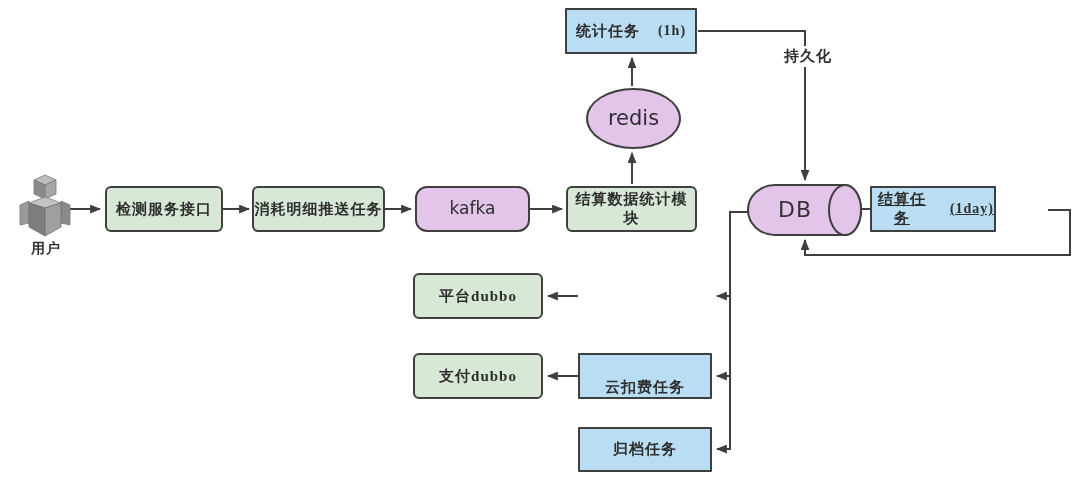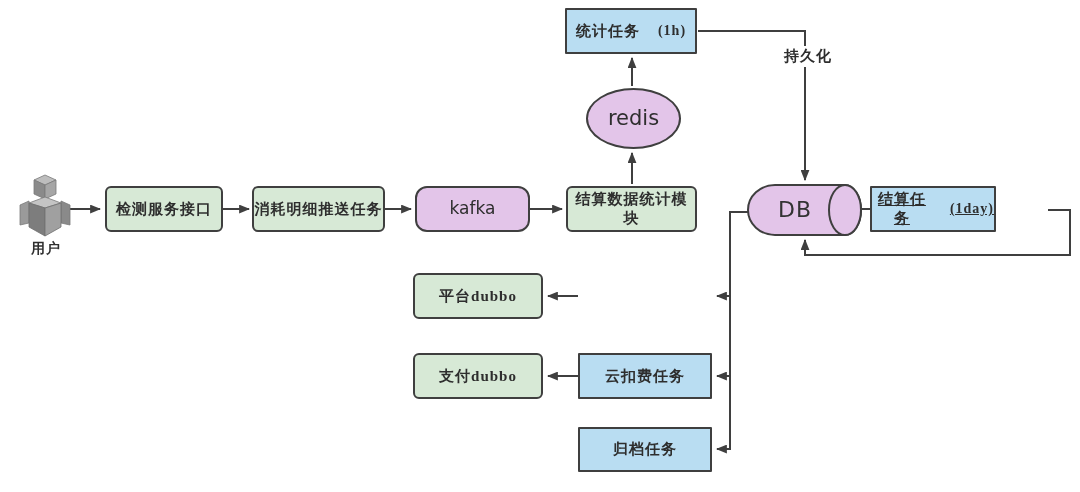--- a/index.html
+++ b/index.html
@@ -110,21 +110,21 @@
   <div class="node blue" style="left:870px;top:186px;width:126px;height:46px;text-decoration:underline;">
     <span>结算任务</span>
     <span class="sub">(1day)</span>
   </div>
 
 
   <div class="node green" style="left:413px;top:273px;width:130px;height:46px;">
     <span>平台dubbo</span>
   </div>
 
-  <div class="node blue" style="left:578px;top:353px;width:134px;height:46px;">
+  <div class="node blue" style="left:578px;top:353px;width:134px;height:46px;align-items:flex-end;">
     <span>云扣费任务</span>
   </div>
 
   <div class="node green" style="left:413px;top:353px;width:130px;height:46px;">
     <span>支付dubbo</span>
   </div>
 
   <div class="node blue" style="left:578px;top:427px;width:134px;height:45px;">
     <span>归档任务</span>
   </div>

